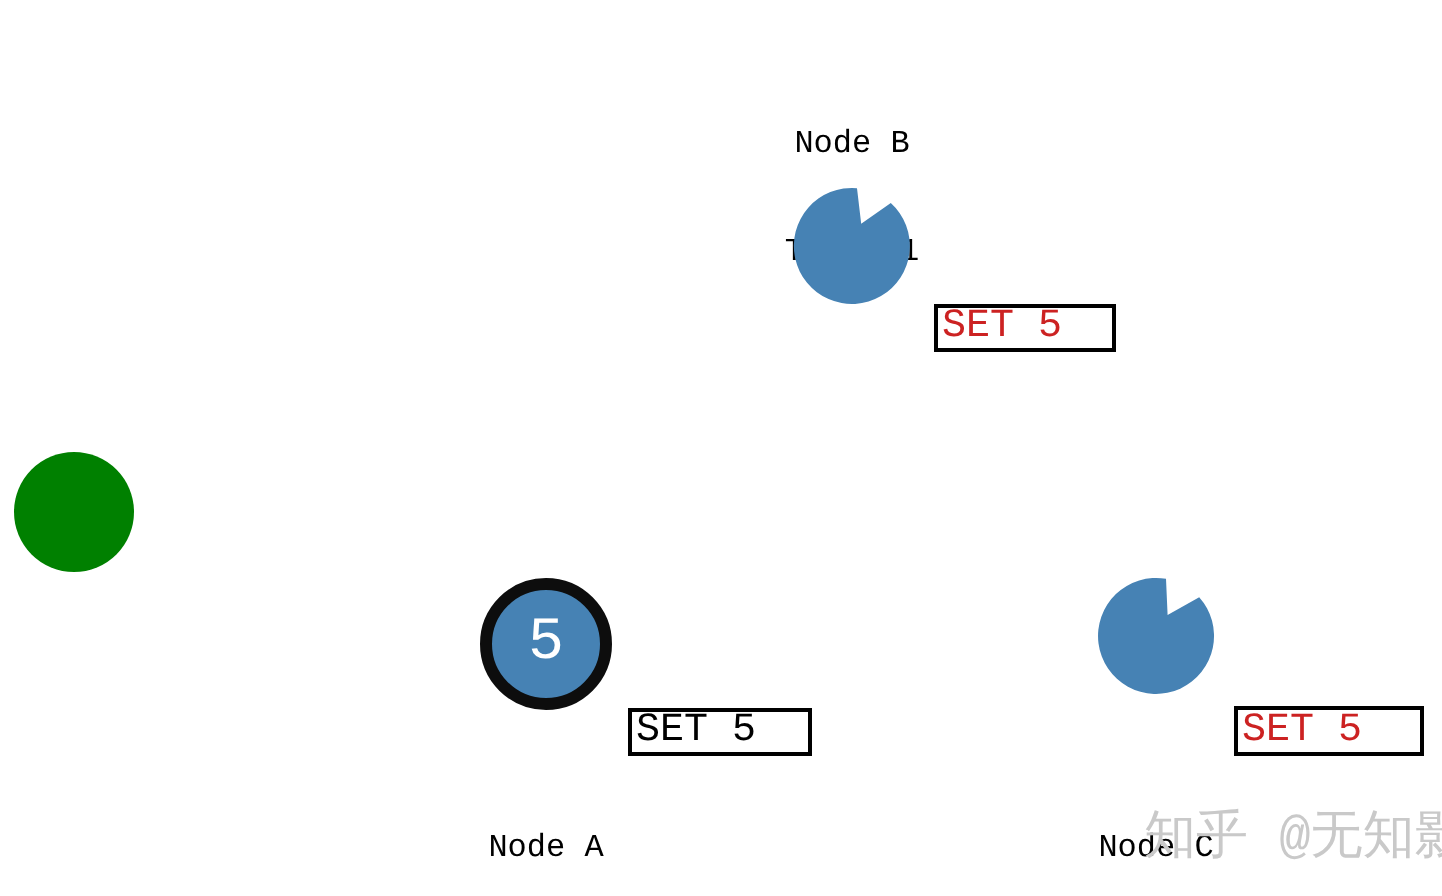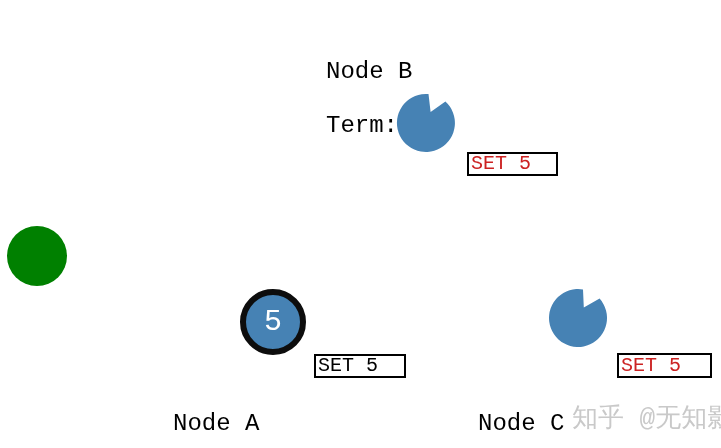--- a/index.html
+++ b/index.html
@@ -48,23 +48,23 @@
   }
 
   
   .node-svg { width: 64px; height: 64px; }
   .node-b-pos { left: 394px; top: 91px; }
   .node-c-pos { left: 546px; top: 286px; }
 
   
   .node-label {
     width: 200px;
-    text-align: left;
+    text-align: center;
     color: var(--label-text);
-    font-size: 24px;
+    font-size: 16px;
     line-height: 18px;
     white-space: pre;
   }
   .label-b { left: 326px; top: 27px; }
   .label-a { left: 173px; top: 379px; }
   .label-c { left: 478px; top: 379px; }
 
   
   .msg-box {
     border: 2px solid var(--box-border);

